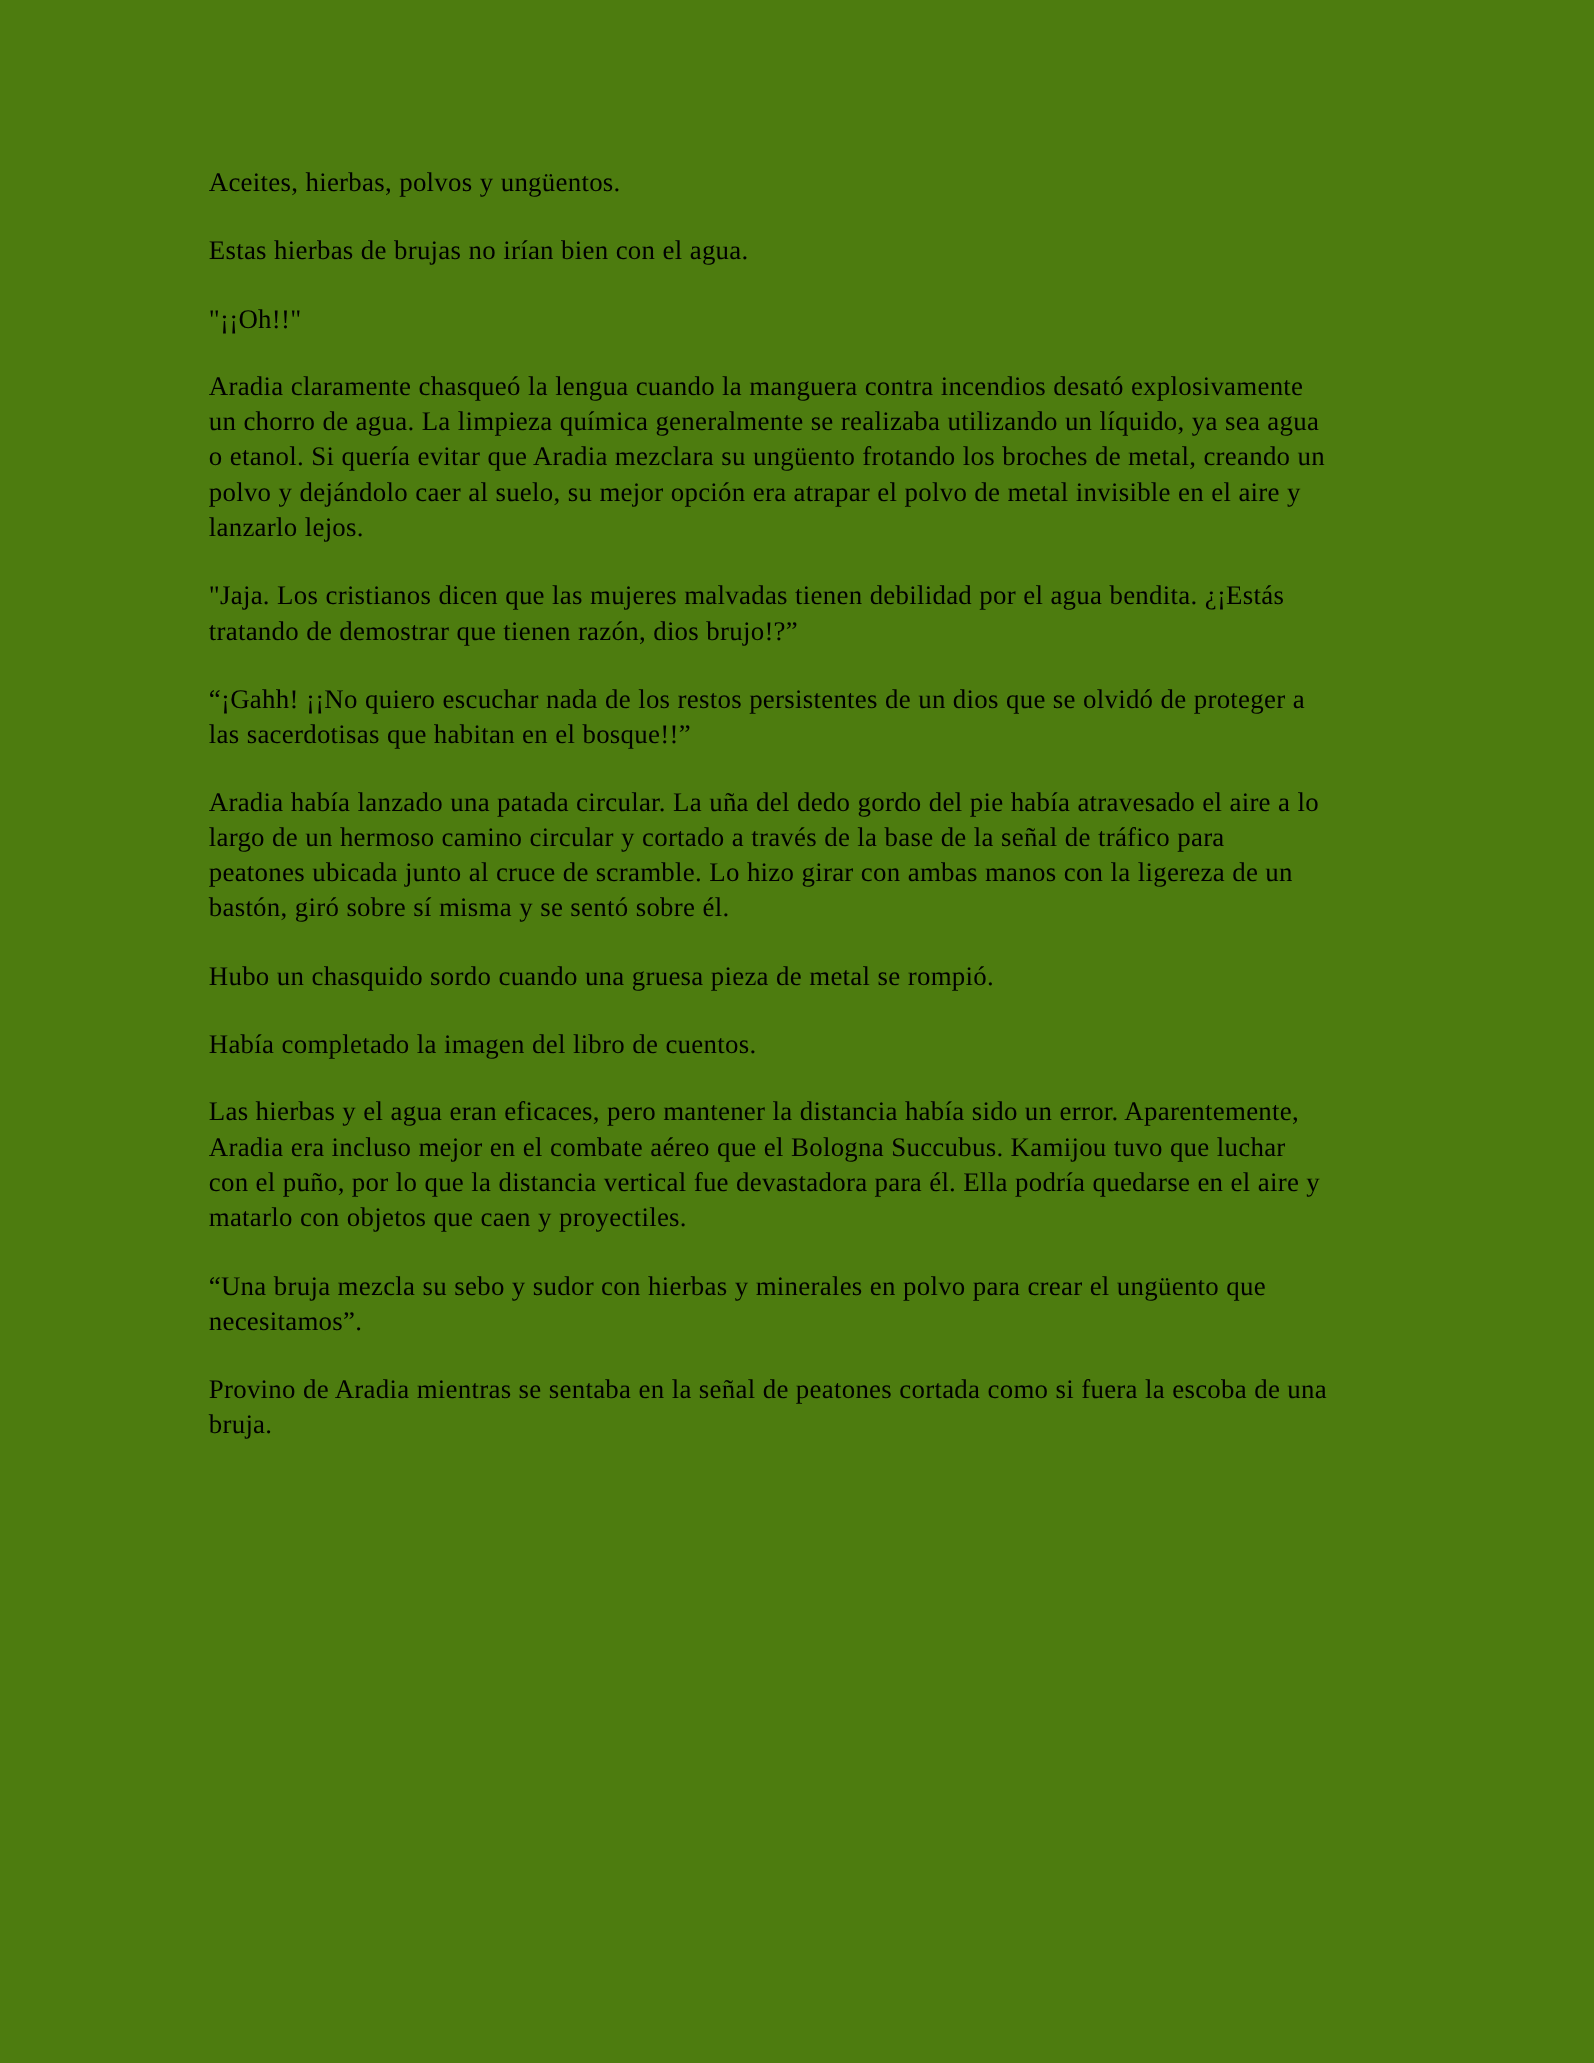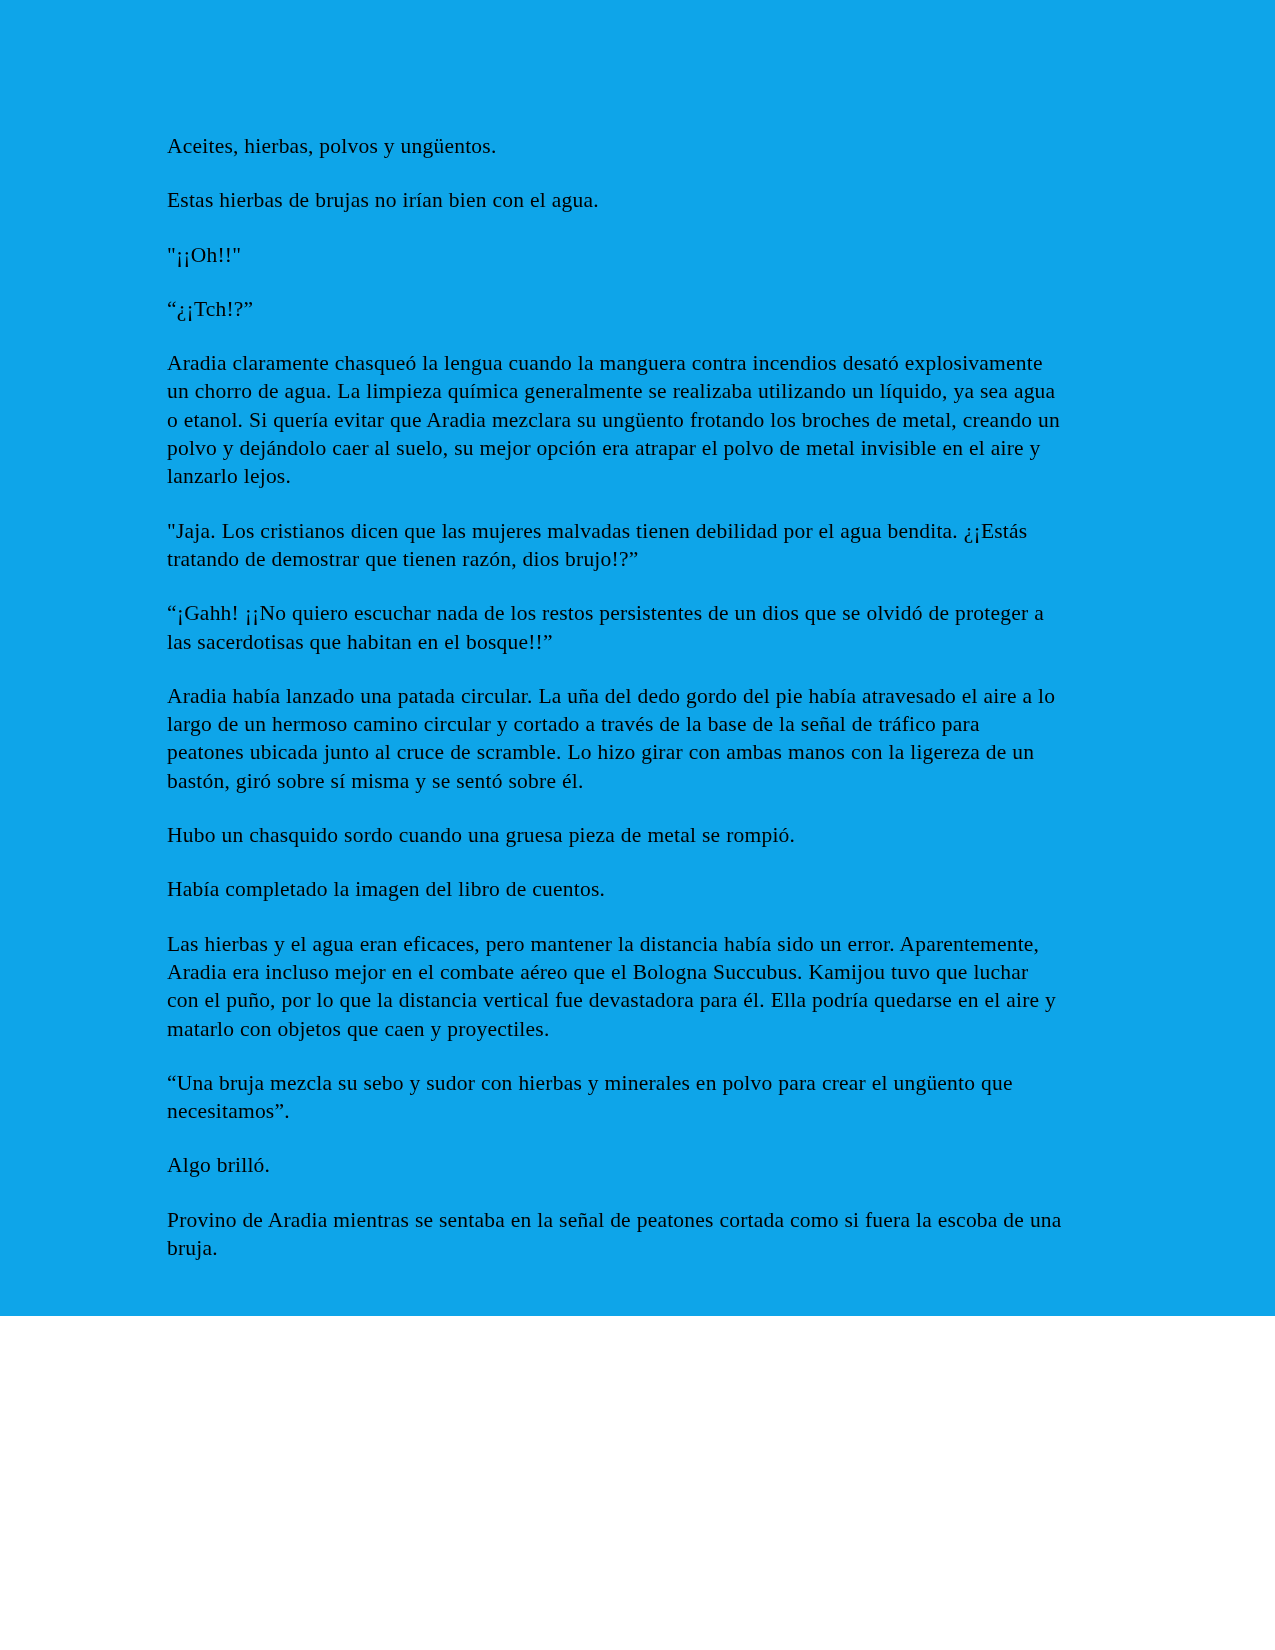--- a/index.html
+++ b/index.html
@@ -8,22 +8,22 @@
     padding: 0;
     background: #ffffff;
   }
   body {
     font-family: "Liberation Serif", "DejaVu Serif", serif;
     color: #000000;
   }
   .page {
     position: relative;
     width: 1275px;
-    height: 1316px;
-    background: #0ea5e9;
+    height: 1650px;
+    background: #4d7c0f;
     margin: 0 auto;
     overflow: hidden;
     box-sizing: border-box;
   }
   .content {
     position: absolute;
     left: 167px;
     top: 132px;
     width: 895px;
   }
@@ -41,25 +41,23 @@
   }
 </style>
 </head>
 <body>
 
 <div class="page">
   <div class="content">
     <p class="para">Aceites, hierbas, polvos y ungüentos.</p>
     <p class="para">Estas hierbas de brujas no irían bien con el agua.</p>
     <p class="para">"¡¡Oh!!"</p>
-    <p class="para">“¿¡Tch!?”</p>
     <p class="para">Aradia claramente chasqueó la lengua cuando la manguera contra incendios desató explosivamente un chorro de agua. La limpieza química generalmente se realizaba utilizando un líquido, ya sea agua o etanol. Si quería evitar que Aradia mezclara su ungüento frotando los broches de metal, creando un polvo y dejándolo caer al suelo, su mejor opción era atrapar el polvo de metal invisible en el aire y lanzarlo lejos.</p>
     <p class="para">"Jaja. Los cristianos dicen que las mujeres malvadas tienen debilidad por el agua bendita. ¿¡Estás tratando de demostrar que tienen razón, dios brujo!?”</p>
     <p class="para">“¡Gahh! ¡¡No quiero escuchar nada de los restos persistentes de un dios que se olvidó de proteger a las sacerdotisas que habitan en el bosque!!”</p>
     <p class="para">Aradia había lanzado una patada circular. La uña del dedo gordo del pie había atravesado el aire a lo largo de un hermoso camino circular y cortado a través de la base de la señal de tráfico para peatones ubicada junto al cruce de scramble. Lo hizo girar con ambas manos con la ligereza de un bastón, giró sobre sí misma y se sentó sobre él.</p>
     <p class="para">Hubo un chasquido sordo cuando una gruesa pieza de metal se rompió.</p>
     <p class="para">Había completado la imagen del libro de cuentos.</p>
     <p class="para">Las hierbas y el agua eran eficaces, pero mantener la distancia había sido un error. Aparentemente, Aradia era incluso mejor en el combate aéreo que el Bologna Succubus. Kamijou tuvo que luchar con el puño, por lo que la distancia vertical fue devastadora para él. Ella podría quedarse en el aire y matarlo con objetos que caen y proyectiles.</p>
     <p class="para">“Una bruja mezcla su sebo y sudor con hierbas y minerales en polvo para crear el ungüento que necesitamos”.</p>
-    <p class="para">Algo brilló.</p>
     <p class="para">Provino de Aradia mientras se sentaba en la señal de peatones cortada como si fuera la escoba de una bruja.</p>
   </div>
 </div>
 
 </body></html>

